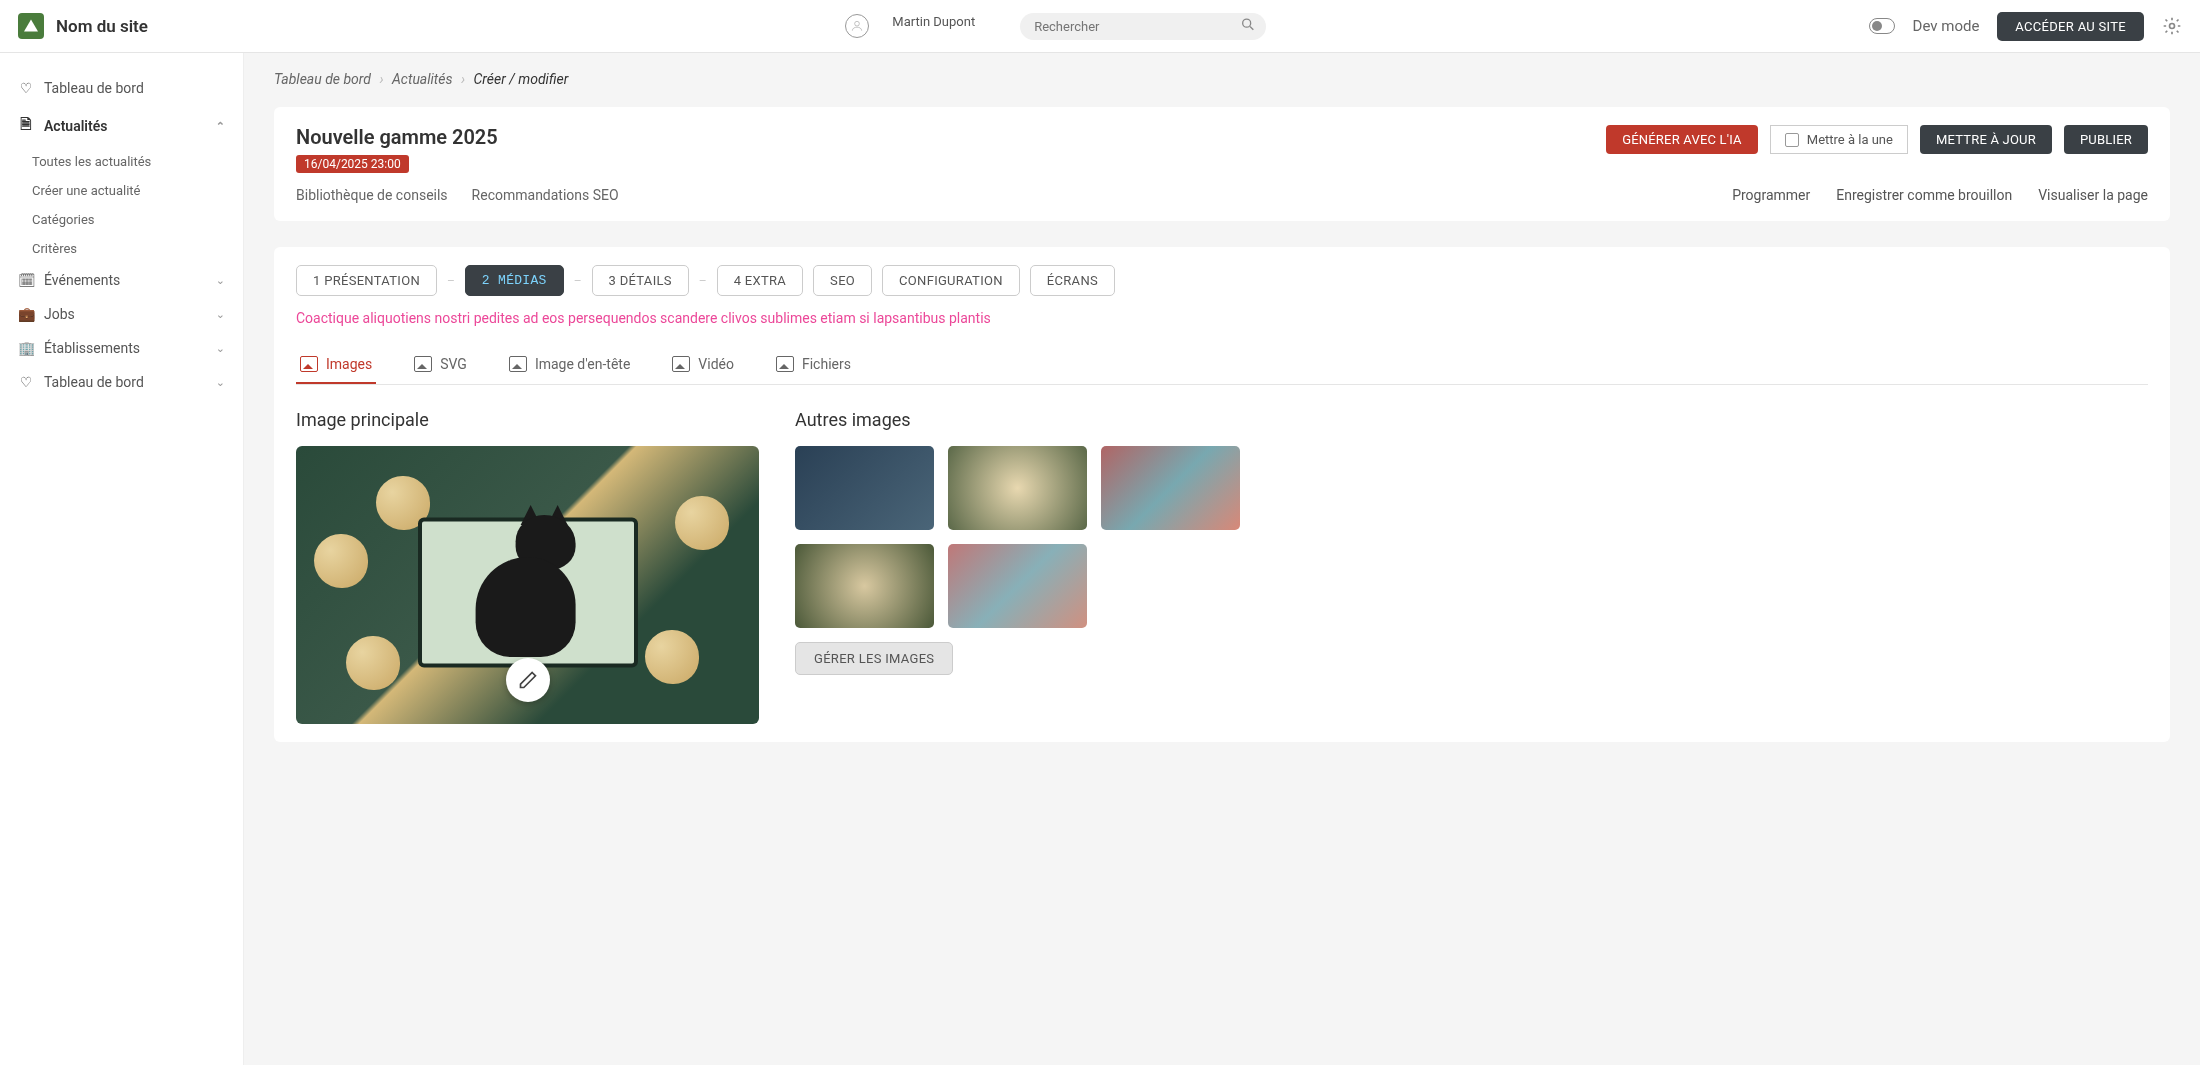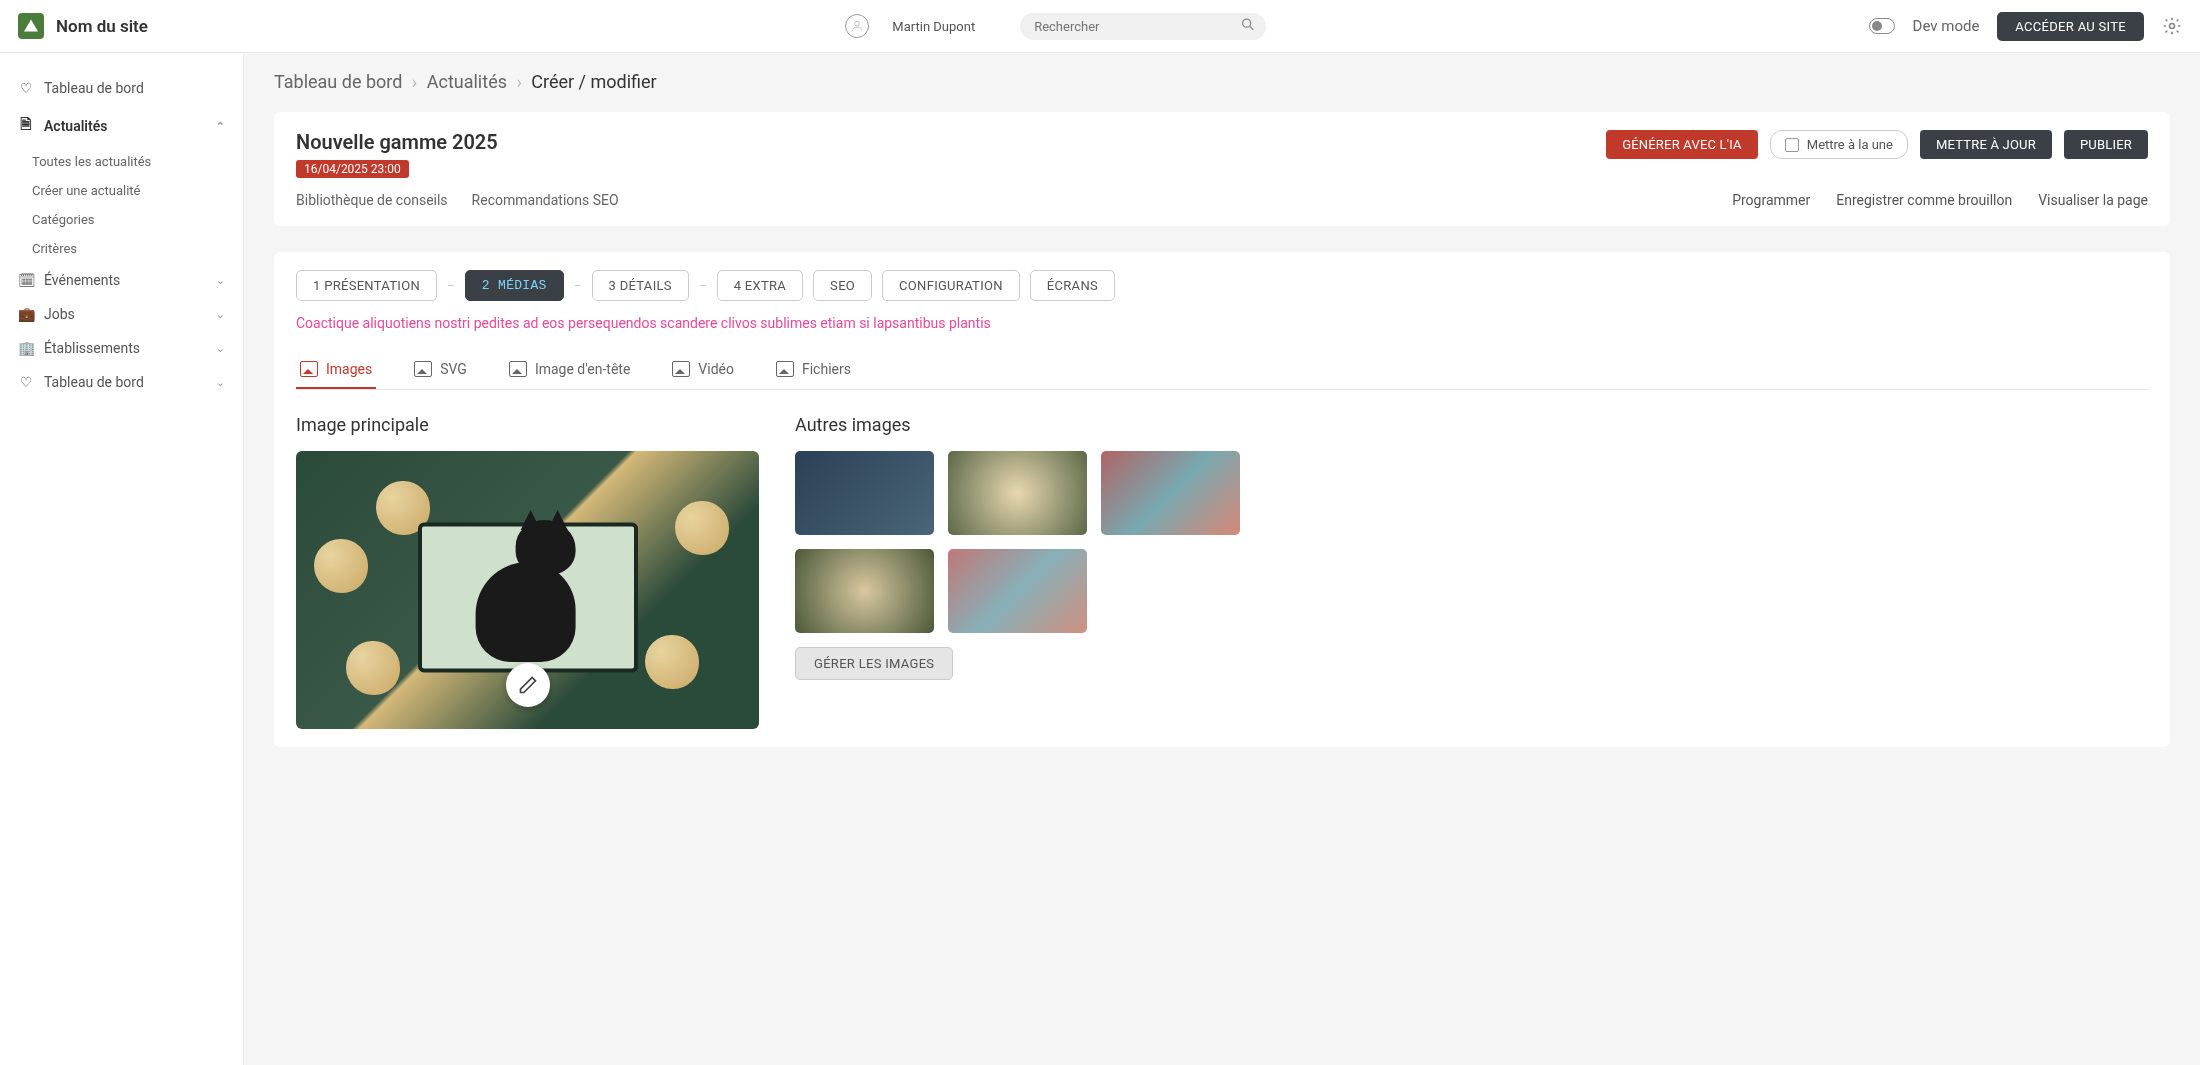--- a/index.html
+++ b/index.html
@@ -2,53 +2,53 @@
 <html><head>
   <meta charset="utf-8">
   <style>
     * { margin:0; padding:0; box-sizing:border-box; font-family:-apple-system,BlinkMacSystemFont,"Segoe UI",Roboto,Arial,sans-serif; }
     body { background:#f5f5f5; color:#333; font-size:14px; }
     .app { display:flex; flex-direction:column; height:100vh; }
     .topbar { height:53px; background:#fff; display:flex; align-items:center; padding:16px 18px; border-bottom:1px solid #e5e5e5; }
     .logo { width:26px; height:26px; background:#4a7c3c; border-radius:4px; margin-right:12px; position:relative; }
     .logo::after { content:""; position:absolute; left:50%; top:50%; transform:translate(-50%,-55%); width:0; height:0; border-left:7px solid transparent; border-right:7px solid transparent; border-bottom:12px solid #fff; }
     .site-name { font-weight:600; font-size:17px; margin-right:auto; }
-    .user-cluster { display:flex; align-items:center; gap:23px; margin-left:95px; margin-right:45px; }
+    .user-cluster { display:flex; gap:23px; margin-left:95px; margin-right:45px; }
     .avatar { width:24px; height:24px; border:1.5px solid #999; border-radius:50%; display:flex; align-items:center; justify-content:center; }
     .avatar svg { width:14px; height:14px; stroke:#999; fill:none; }
     .user-name { font-size:13px; color:#555; }
     .search-wrap { position:relative; }
     .search-wrap input { width:246px; height:27px; border:none; background:#f0f0f0; border-radius:14px; padding:0 34px 0 14px; font-size:13px; color:#888; }
     .search-icon { position:absolute; right:10px; top:50%; transform:translateY(-50%); }
     .topbar-right { margin-left:auto; display:flex; align-items:center; gap:18px; }
     .toggle { width:26px; height:16px; border:1.5px solid #888; border-radius:10px; position:relative; }
     .toggle::after { content:""; position:absolute; left:2px; top:1.5px; width:10px; height:10px; background:#888; border-radius:50%; }
     .dev-label { font-size:15px; color:#666; }
     .btn-site { background:#3a4045; color:#fff; border:none; padding:7px 18px; border-radius:5px; font-size:13px; letter-spacing:.3px; cursor:pointer; }
     .gear { width:20px; height:20px; color:#888; }
     .body { flex:1; display:flex; overflow:hidden; }
     .sidebar { width:244px; background:#fff; border-right:1px solid #eee; padding-top:18px; overflow-y:auto; }
     .nav-item { display:flex; align-items:center; gap:10px; padding:9px 18px; cursor:pointer; color:#555; font-size:14px; }
     .nav-item .icon { width:16px; text-align:center; }
     .nav-item.open { font-weight:600; color:#333; }
     .chev { margin-left:auto; font-size:11px; color:#999; }
     .sub-item { padding:7px 18px 7px 32px; font-size:13px; color:#666; cursor:pointer; }
     .main { flex:1; overflow-y:auto; padding:18px 30px 40px; }
-    .crumbs { font-size:18px; margin-bottom:20px; }
+    .crumbs { font-size:14px; margin-bottom:20px;font-style:italic; }
     .crumbs a { color:#666; text-decoration:none; }
     .crumbs .sep { color:#bbb; margin:0 5px; }
     .panel { background:#fff; border-radius:6px; padding:18px 22px; margin-bottom:26px; }
     .panel-head { display:flex; align-items:flex-start; gap:12px; }
     .panel-title { font-size:20px; font-weight:600; }
     .date-badge { display:inline-block; margin-top:6px; background:#c0392b; color:#fff; font-size:12px; padding:2px 8px; border-radius:3px; }
     .panel-btns { margin-left:auto; display:flex; gap:12px; align-items:center; }
     .btn { border:none; padding:7px 16px; border-radius:4px; font-size:13px; cursor:pointer; letter-spacing:.2px; }
     .btn-red { background:#c0392b; color:#fff; }
     .btn-dark { background:#3a4045; color:#fff; }
-    .featured { display:flex; align-items:center; gap:8px; border:1px solid #ccc; padding:6px 14px; border-radius:12px; color:#555; font-size:13px; }
+    .featured { display:flex; align-items:center; gap:8px; border:1px solid #ccc; padding:6px 14px; border-radius:0; color:#555; font-size:13px; }
     .featured .cb { width:14px; height:14px; border:1.5px solid #999; border-radius:2px; }
     .panel-sub { display:flex; gap:24px; margin-top:14px;align-items:center; }
     .panel-sub .tab { font-size:14px; color:#666; cursor:pointer; }
     .panel-links { margin-left:auto; display:flex; gap:26px; }
     .panel-links .lnk { font-size:14px; color:#555; cursor:pointer; }
     .steps { display:flex; gap:10px; margin-bottom:14px; flex-wrap:wrap; align-items:center; }
     .step { border:1px solid #ccc; padding:7px 16px; border-radius:5px; font-size:13px; letter-spacing:.3px; cursor:pointer; background:#fff; color:#555; position:relative; }
     .step.active { background:#3a4045; color:#7dd3fc; border-color:#3a4045;font-family:Liberation Mono, monospace; }
     .step-sep { color:#ccc; font-size:12px; }
     .desc-text { font-size:14px; color:#ec4899; margin-bottom:20px; }

